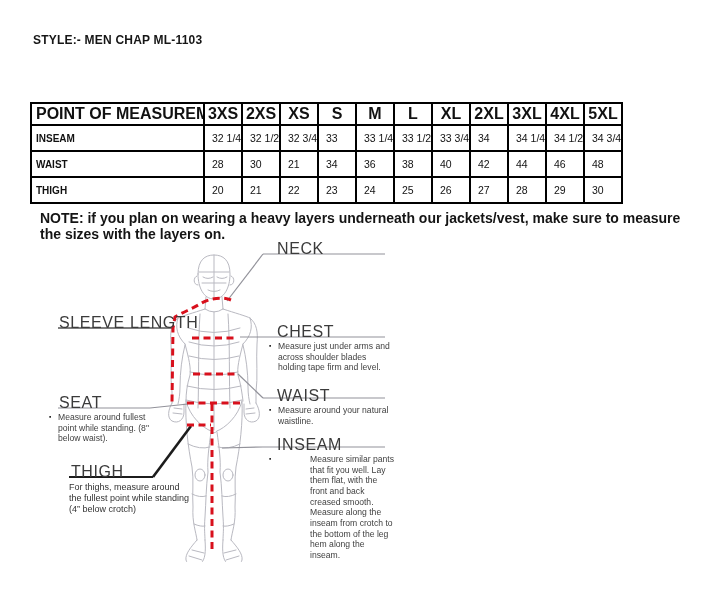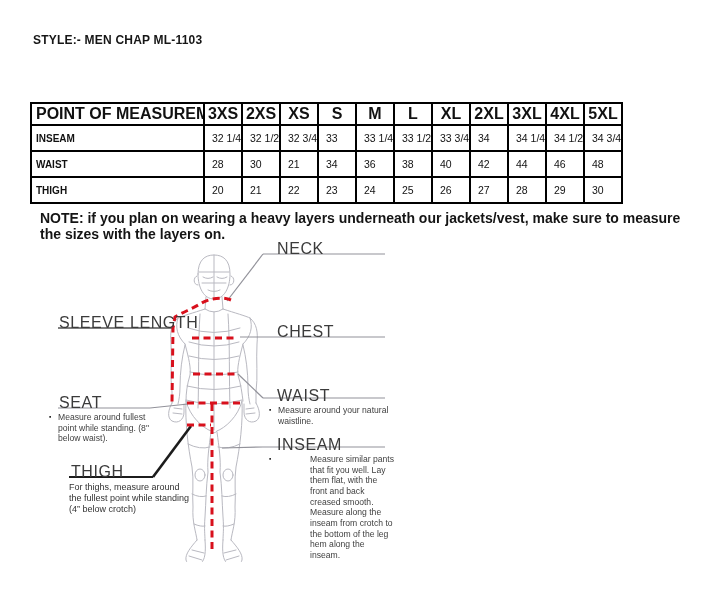--- a/index.html
+++ b/index.html
@@ -201,20 +201,24 @@
       <path d="M148,142 H193"></path>
       <path d="M142,171 H197"></path>
       <path d="M142,193 H166"></path>
       <path d="M167,172 V321"></path>
     </g>
   </svg>
 
   <div class="co-head co-neck-h">NECK</div>
 
   <div class="co-head co-chest-h">CHEST</div>
+  <div class="co-desc co-chest-d">
+    <span class="bullet">▪</span>
+    <span class="txt">Measure just under arms and across shoulder blades holding tape firm and level.</span>
+  </div>
 
   <div class="co-head co-waist-h">WAIST</div>
   <div class="co-desc co-waist-d">
     <span class="bullet">▪</span>
     <span class="txt">Measure around your natural waistline.</span>
   </div>
 
   <div class="co-head co-inseam-h">INSEAM</div>
   <div class="co-desc co-inseam-d">
     <span class="bullet">▪</span>

